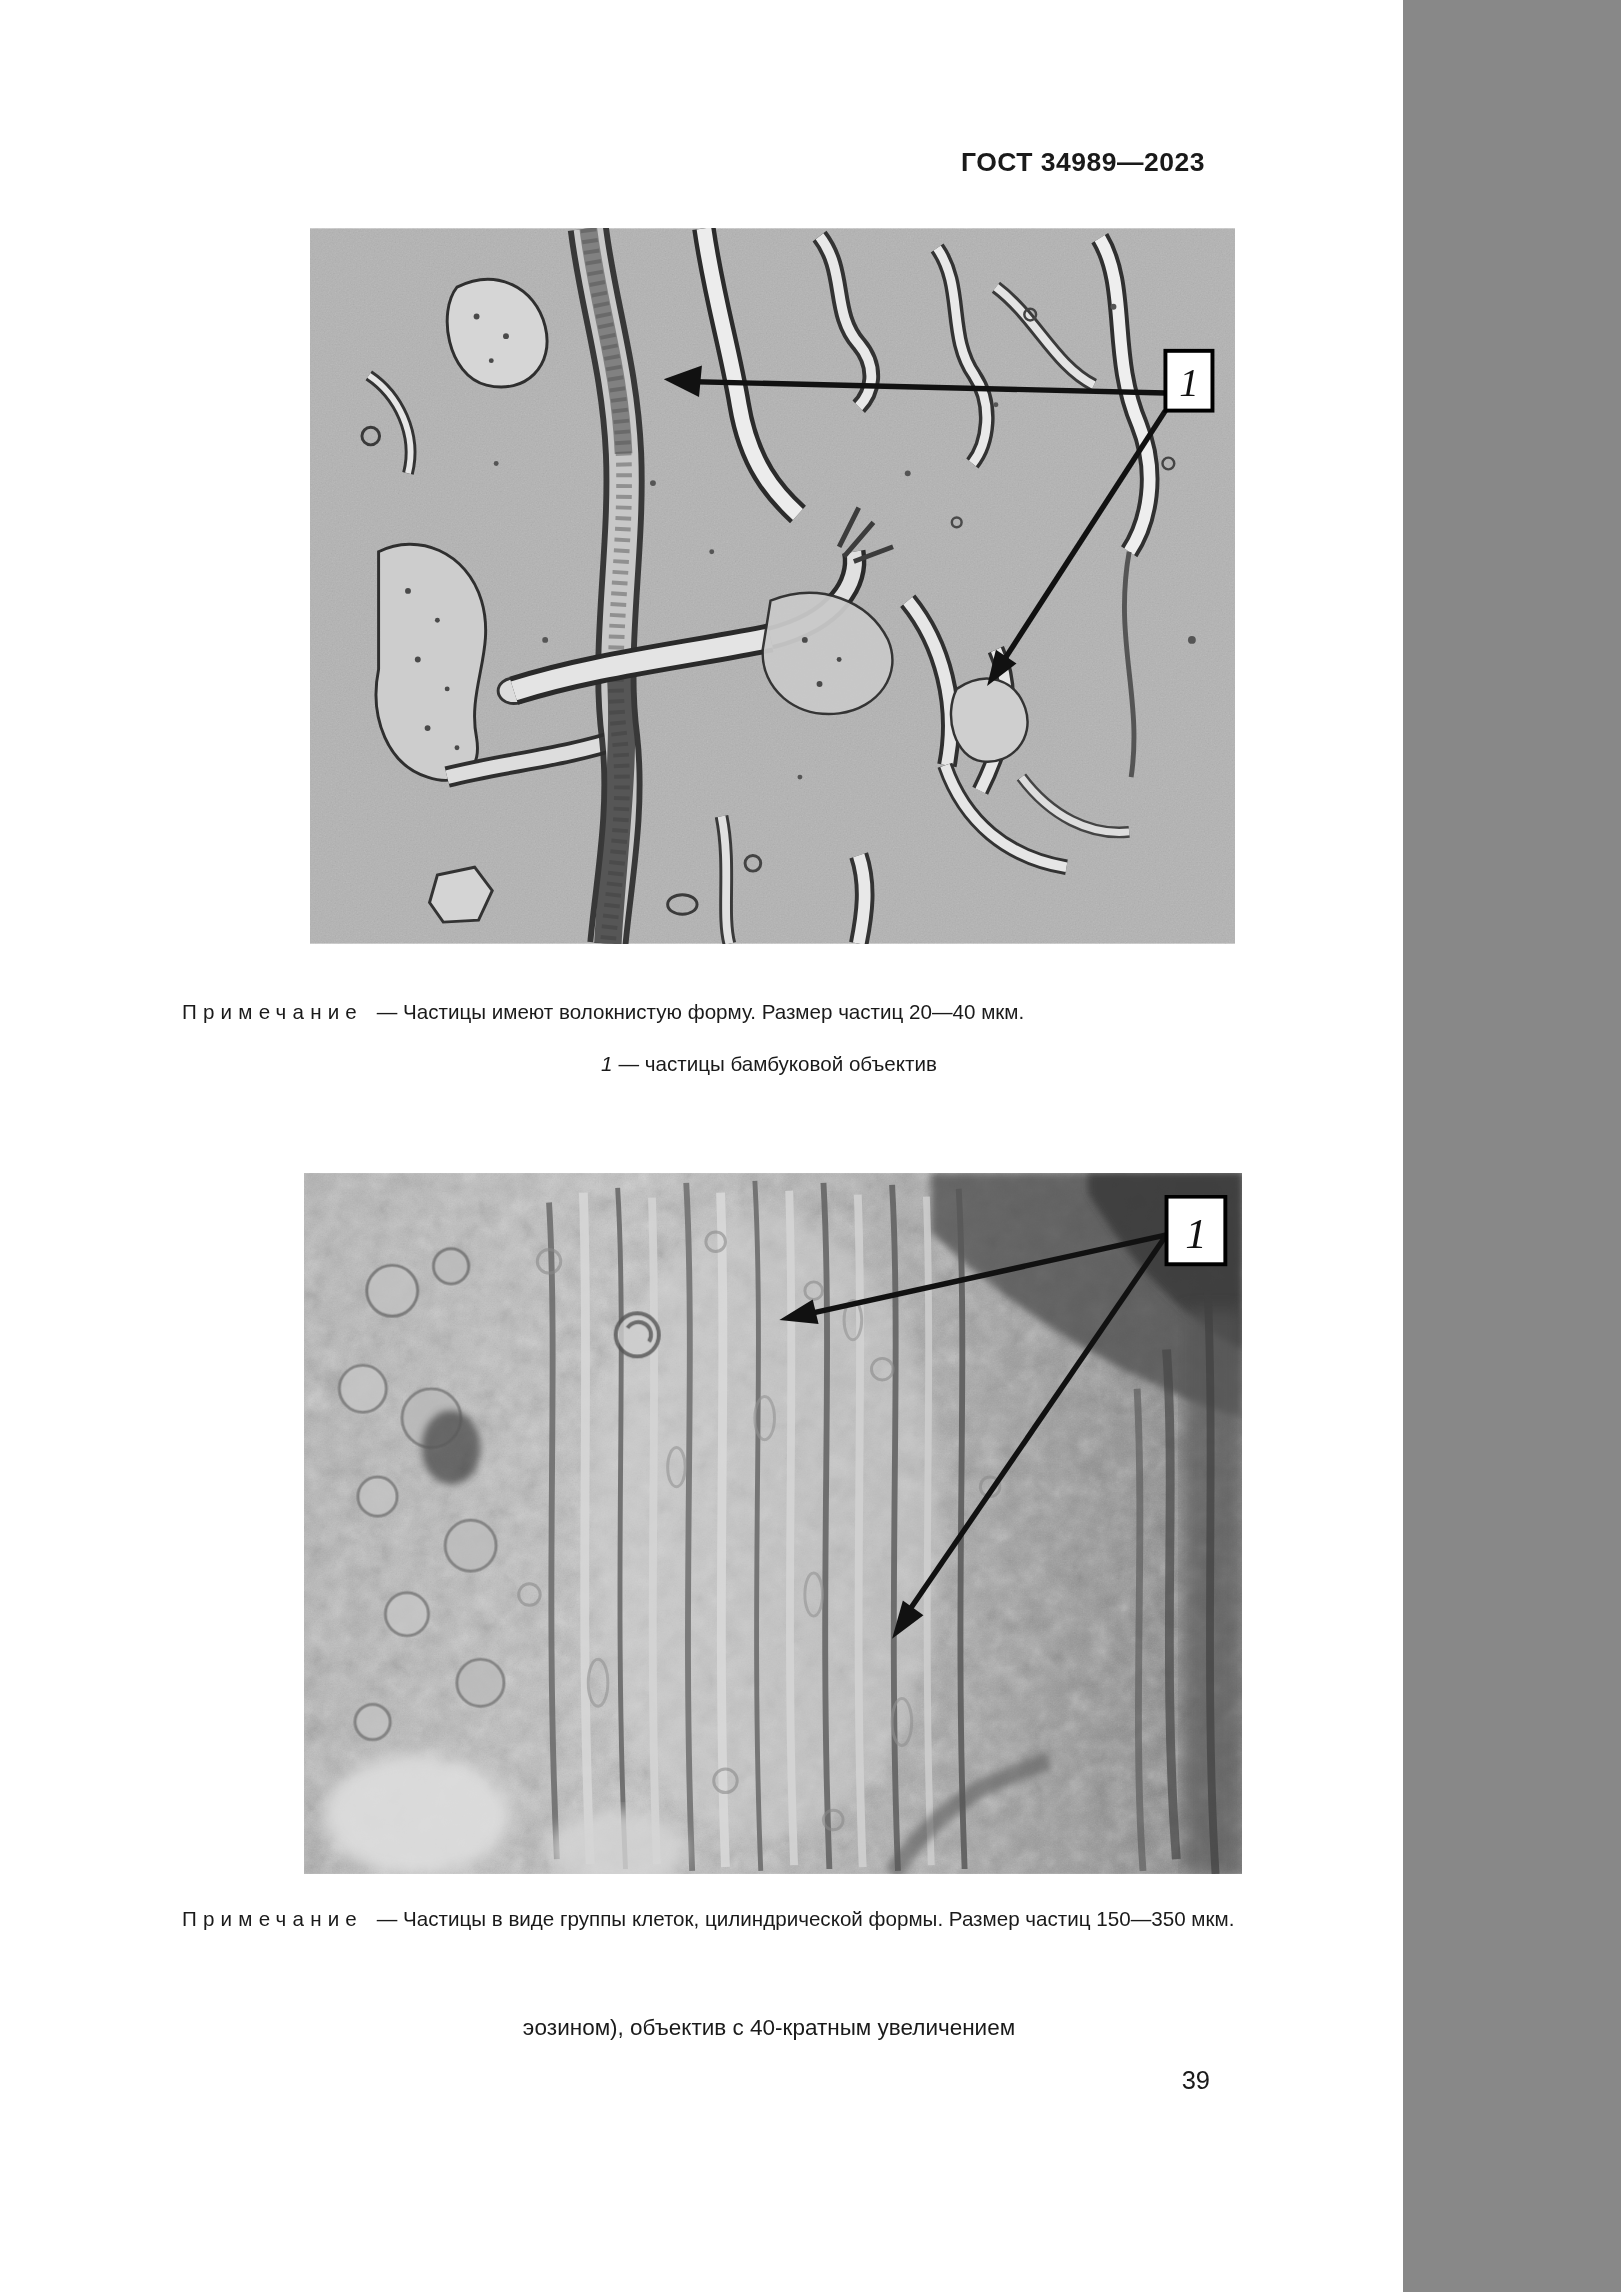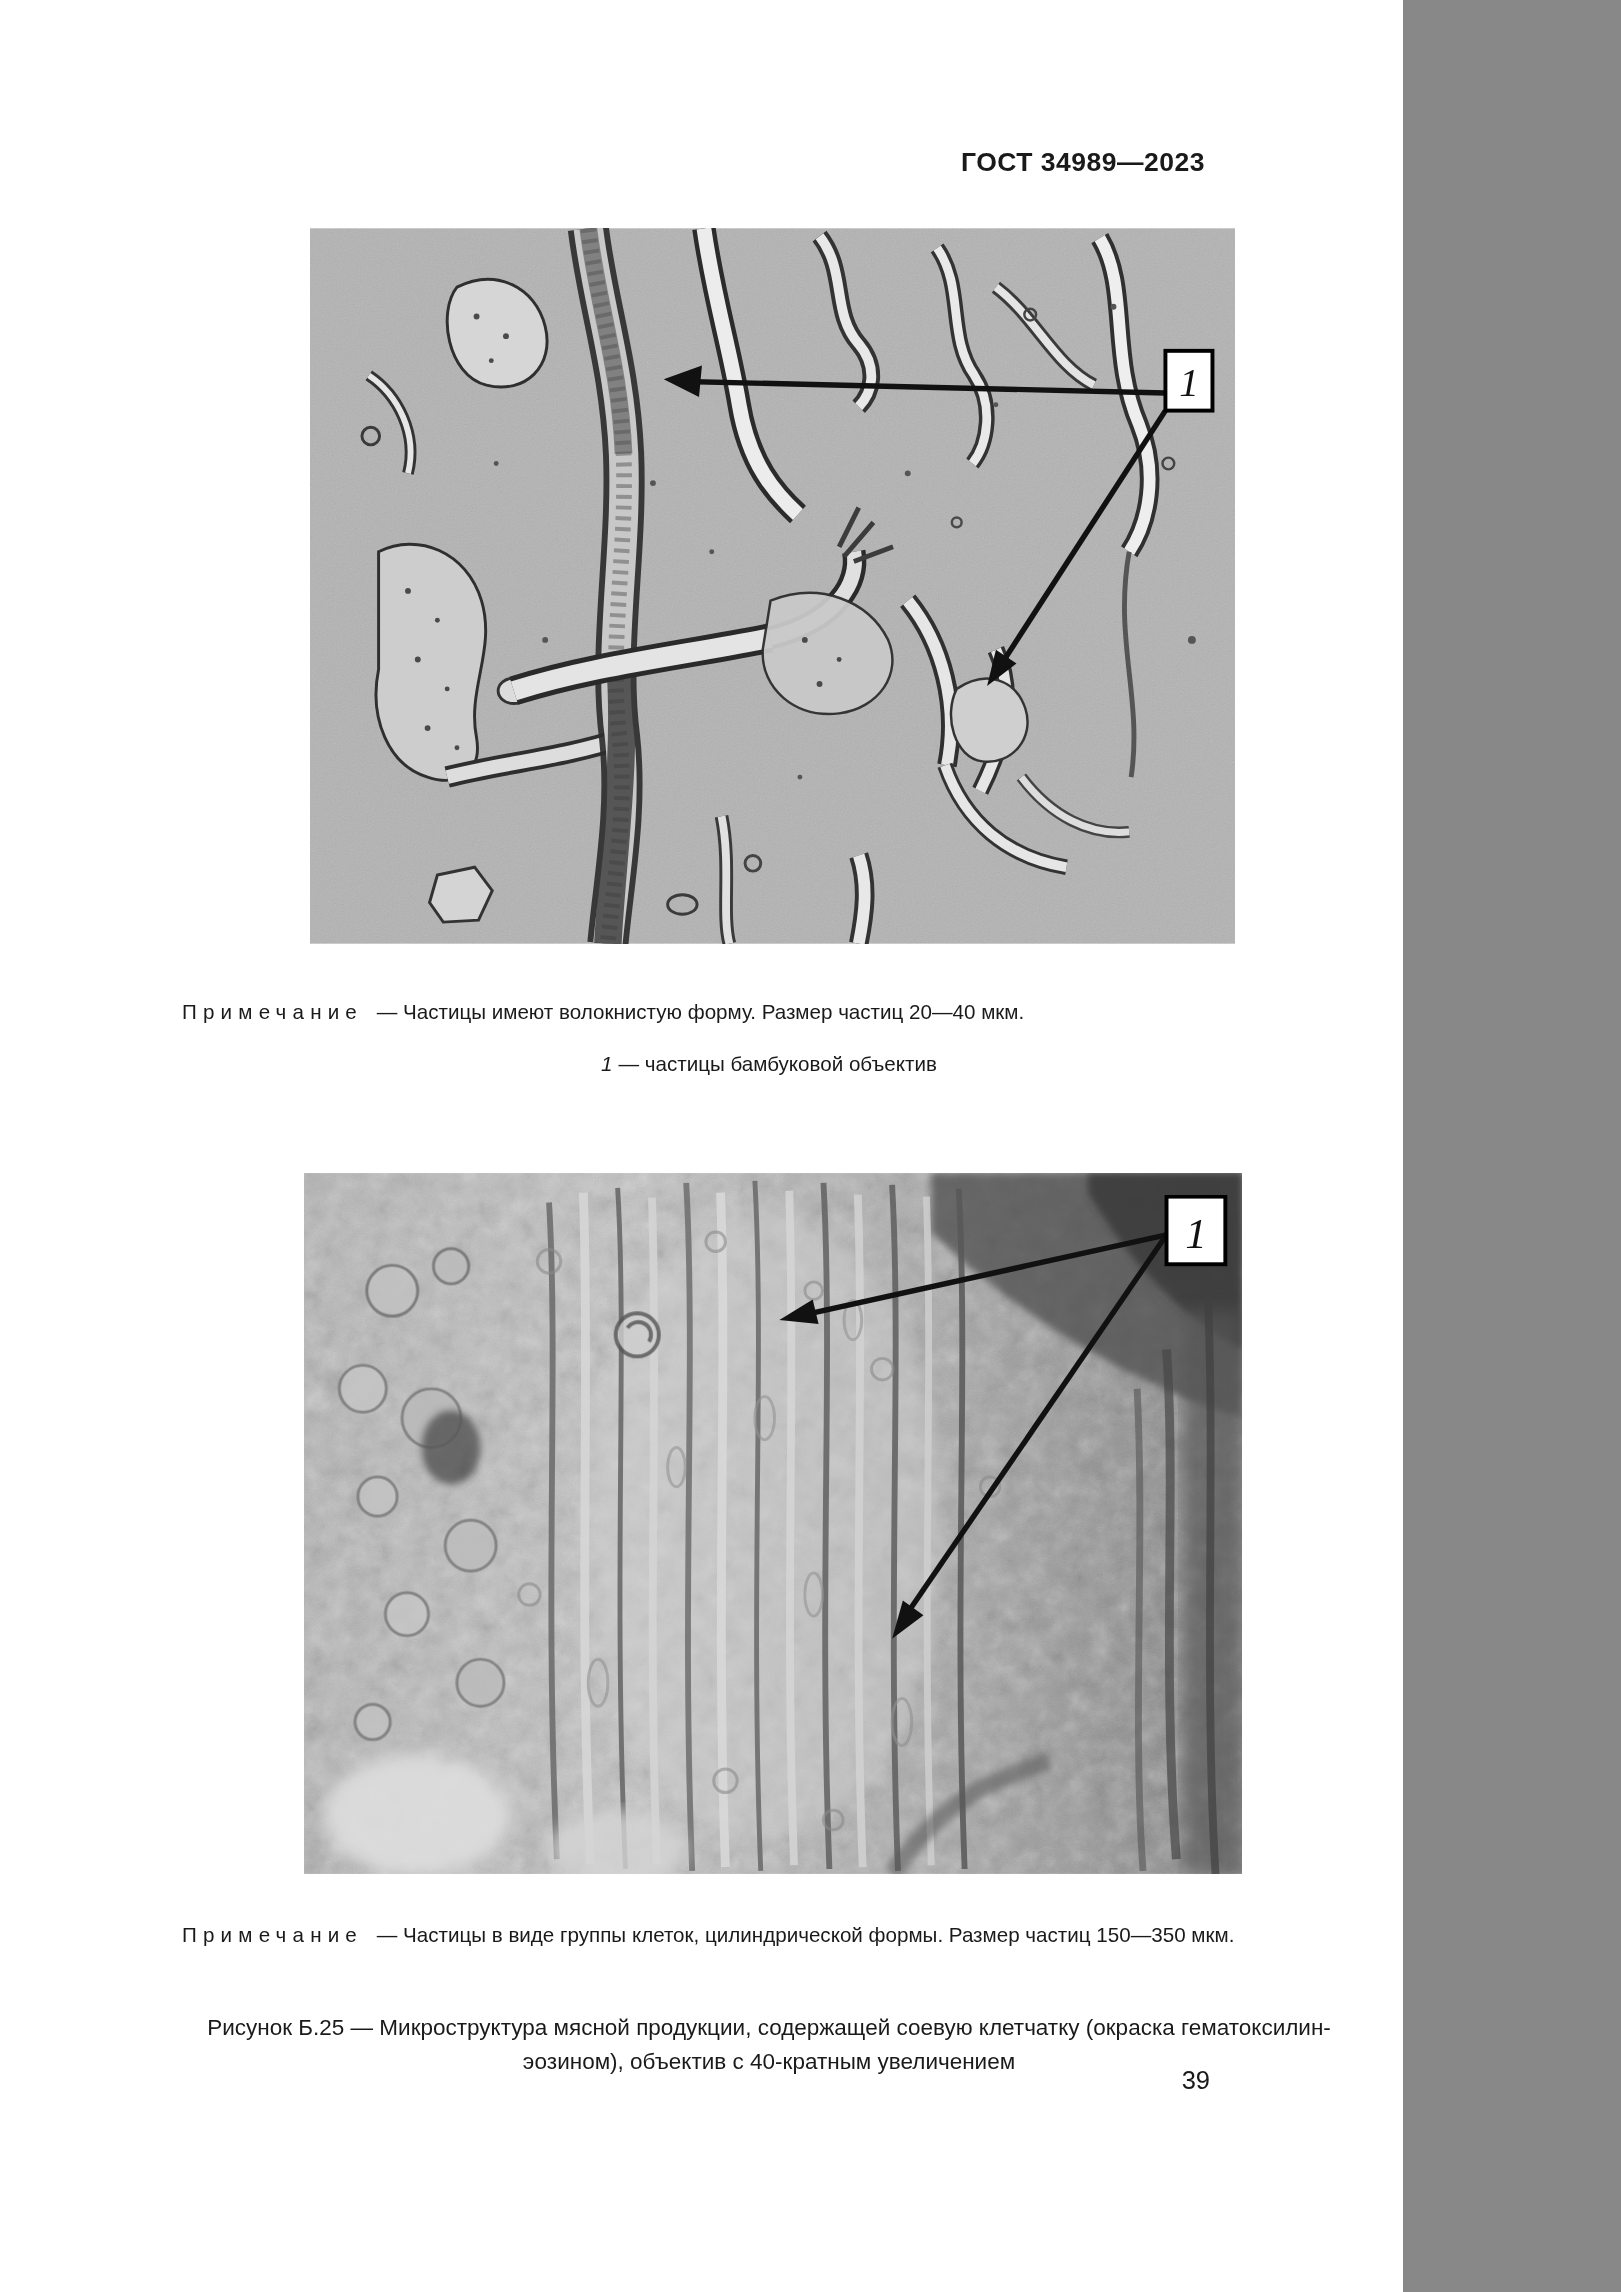--- a/index.html
+++ b/index.html
@@ -268,26 +268,25 @@
         <line x1="880" y1="63" x2="495" y2="148" stroke="#111" stroke-width="5.5"></line>
         <polygon points="485,150 525,154 519,129" fill="#111"></polygon>
         <line x1="880" y1="63" x2="608" y2="460" stroke="#111" stroke-width="5.5"></line>
         <polygon points="600,475 632,451 611,436" fill="#111"></polygon>
         <rect x="880" y="24" width="60" height="69" fill="#ffffff" stroke="#000" stroke-width="4"></rect>
         <text x="910" y="76" text-anchor="middle" font-family="Liberation Serif, serif" font-style="italic" font-size="44" fill="#111">1</text>
       </g>
     </svg>
   </div>
 
-  <div class="note" style="top:1907px;margin-top:16px;">
+  <div class="note" style="top:1907px;">
     <span class="note-label">Примечание</span><span class="note-text">— Частицы в виде группы клеток, цилиндрической формы. Размер частиц 150—350 мкм.</span>
   </div>
 
 
   <div class="centerband caption" style="top:2011px;">
-    <div>Рисунок Б.25 — Микроструктура мясной продукции, содержащей соевую клетчатку (окраска гематоксилин-</div>
     <div>эозином), объектив с 40-кратным увеличением</div>
   </div>
 
   <div class="page-number">39</div>
 
 </div>
 
 
 </body></html>

